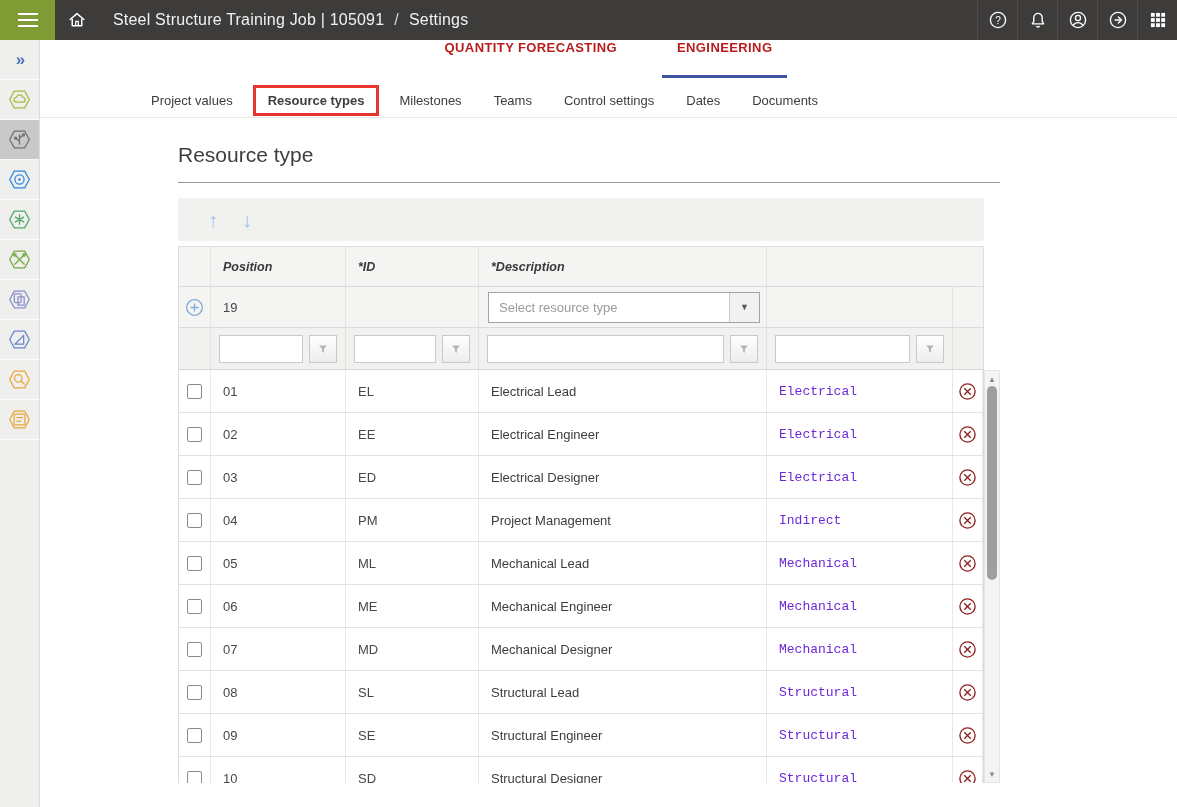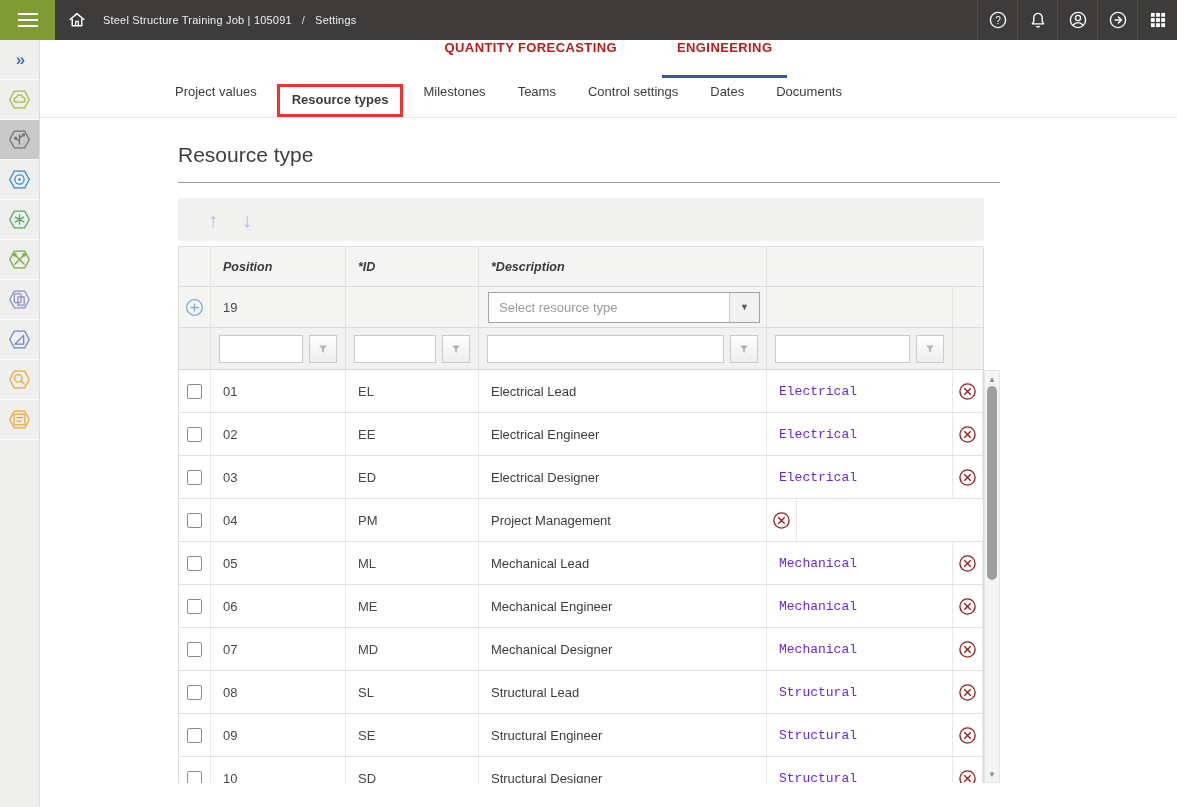--- a/index.html
+++ b/index.html
@@ -5,40 +5,40 @@
   * { margin:0; padding:0; box-sizing:border-box; }
   html,body { width:1177px; height:807px; overflow:hidden; background:#fff;
     font-family:"Liberation Sans", sans-serif; }
 
   
   .topbar { height:40px; background:#3d3c3b; display:flex; align-items:stretch; }
   .menu-btn { width:55px; background:#7e9c33; display:flex; align-items:center; justify-content:center; cursor:pointer; }
   .menu-btn .bars { width:20px; }
   .menu-btn .bars span { display:block; height:2px; background:#fff; margin:4px 0; }
   .home-btn { width:44px; display:flex; align-items:center; justify-content:center; }
-  .crumb { display:flex; align-items:center; color:#f1f1f1; font-size:11px; letter-spacing:.2px; margin-left:4px; }
+  .crumb { display:flex; align-items:center; color:#f1f1f1; font-size:16px; letter-spacing:.2px; margin-left:14px; }
   .crumb .sep { margin:0 10px; color:#d8d8d8; }
   .topbar .spacer { flex:1; }
   .tb-icon { width:40px; display:flex; align-items:center; justify-content:center; border-left:1px solid #4e4d4c; cursor:pointer; }
 
   
   .shell { display:flex; height:767px; }
   .sidebar { width:40px; background:#efefee; border-right:1px solid #dcdcdc; }
   .side-item { height:40px; display:flex; align-items:center; justify-content:center; border-bottom:1px solid rgba(255,255,255,.85); cursor:pointer; }
   .side-item.sel { background:#c9c9c9; }
   .collapse { color:#4a74b9; font-size:17px; font-weight:bold; letter-spacing:-2px; }
   .content { flex:1; background:#fff; }
 
   
   .modtabs { height:44px; display:flex; justify-content:center; align-items:center; gap:30px; }
   .modtab { position:relative; height:44px; display:flex; align-items:flex-start; padding:0 15px; font-size:13px; font-weight:bold; color:#b91c1c; letter-spacing:.4px; cursor:pointer; }
   .modtab.active::after { content:""; position:absolute; left:0; right:0; bottom:6px; height:3px; background:#3c52a5; }
 
   
-  .subtabs { height:34px; display:flex; border-bottom:1px solid #e8e8e8; padding-left:119px; }
+  .subtabs { height:34px; display:flex; align-items:center; border-bottom:1px solid #e8e8e8; padding-left:95px; }
   .subtab { font-size:13px; color:#3d3d3d; padding:0 16px; cursor:pointer; white-space:nowrap; }
   .subtab.active { font-weight:bold; }
   .subtab.annotated { border:3px solid #e8352e; padding:5px 12px; margin:0 4px; }
 
   
   .main { padding:22px 0 0 138px; }
   .page-title { font-size:21px; line-height:30px; color:#3e3e3e; }
   .title-rule { width:822px; border:none; border-bottom:1px solid #949494; margin-top:12px; }
   .toolbar { width:806px; height:43px; background:#f1f1f0; margin-top:15px; display:flex; align-items:center; gap:24px; padding-left:30px; }
   .move-btn { color:#a3c2e6; font-size:20px; cursor:pointer; line-height:1; }
@@ -389,20 +389,21 @@
       </span>
     </div>
   </div>
             <div class="trow drow">
     <div class="cell c0">
                 <span class="cb"></span>
               </div>
     <div class="cell c1 t-pos">04</div>
     <div class="cell c2 t-id">PM</div>
     <div class="cell c3 t-desc">Project Management</div>
+    <div class="cell c4 t-disc">Indirect</div>
     <div class="cell c5">
       <span class="del-btn">
         <svg width="19" height="19" viewBox="0 0 20 20">
           <circle cx="10" cy="10" r="8" fill="none" stroke="#8e1f1f" stroke-width="1.4"></circle>
           <path d="M6.6 6.6 L13.4 13.4 M13.4 6.6 L6.6 13.4" stroke="#8e1f1f" stroke-width="1.4"></path>
         </svg>
       </span>
     </div>
   </div>
             <div class="trow drow">

